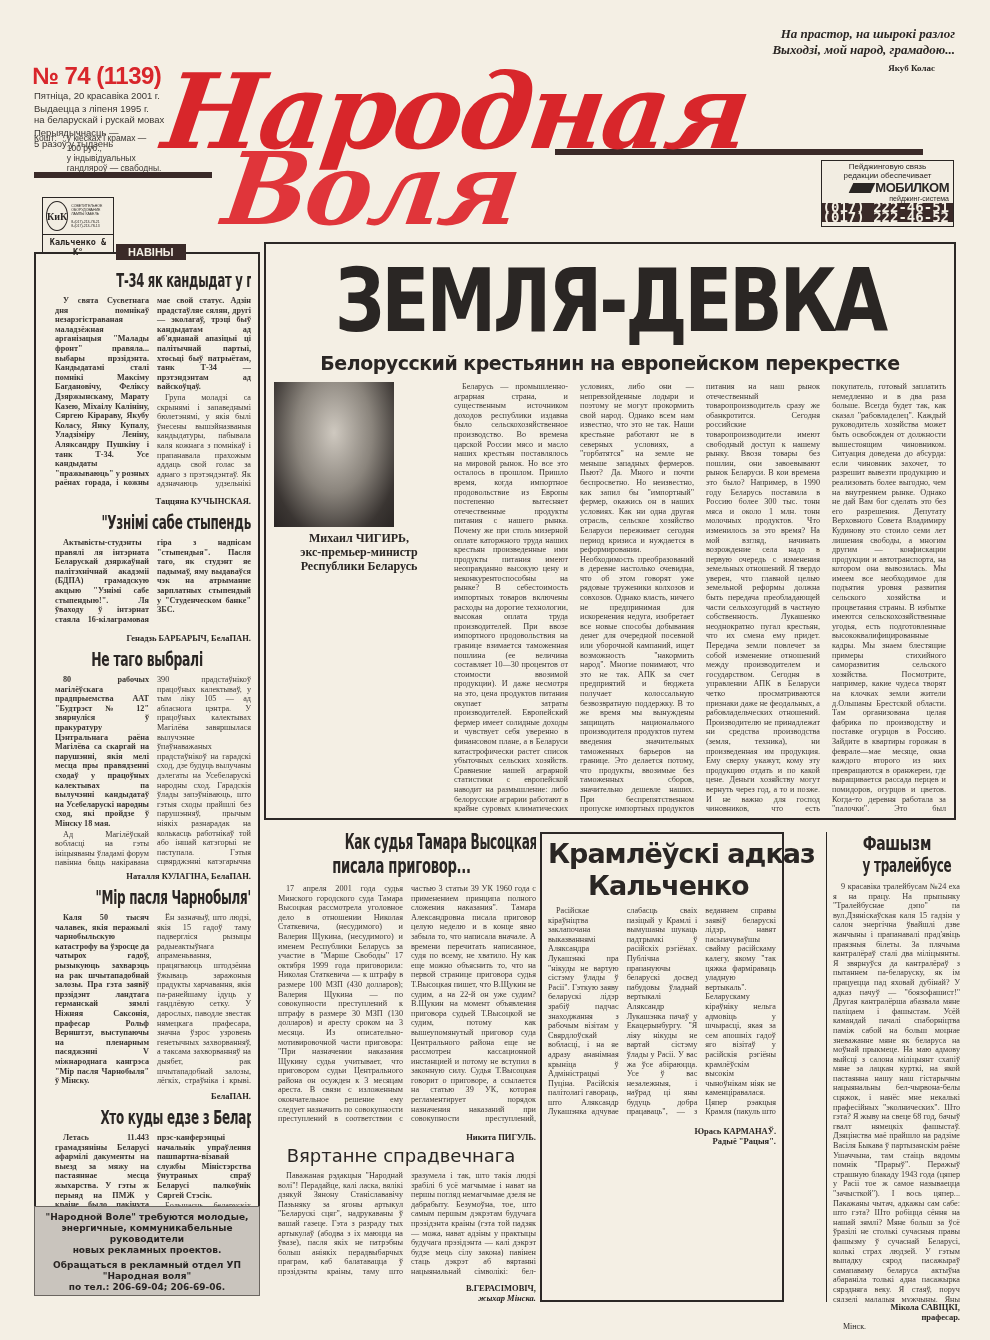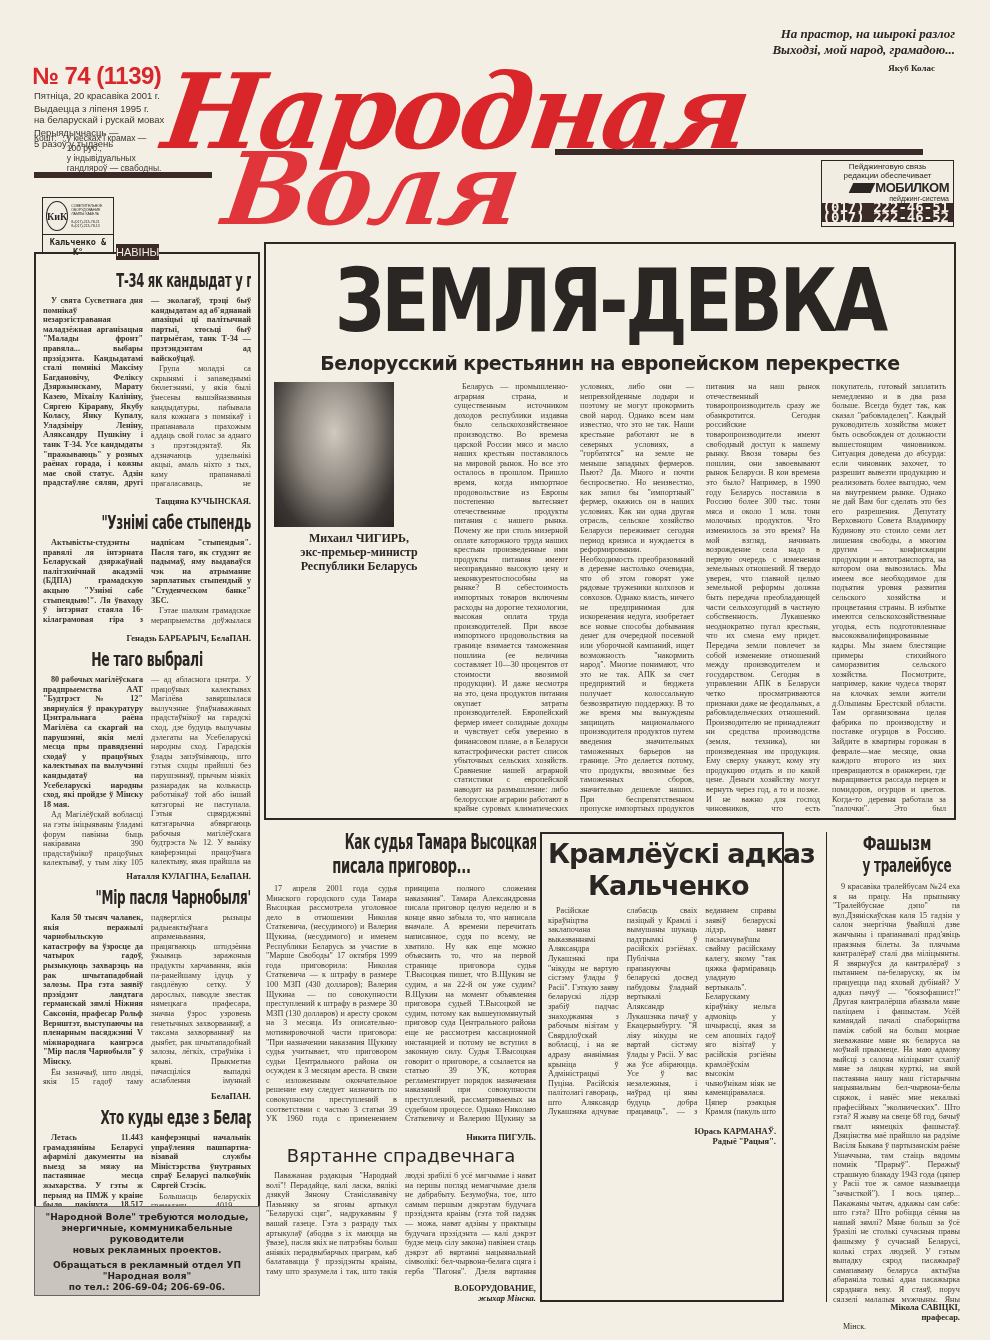--- a/index.html
+++ b/index.html
@@ -8,21 +8,21 @@
     background: #f4efe4;
     font-family: "Liberation Serif", serif;
     color: #2a2624;
     position: relative;
   }
   .abs { position: absolute; }
   .sans { font-family: "Liberation Sans", sans-serif; }
   .body-text { font-size: 8.2px; line-height: 9.6px; text-align: justify; color: #3a3633; }
   .body-text p { text-indent: 8px; margin-bottom: 1px; }
   .byline { font-size: 8.5px; font-weight: bold; text-align: right; color: #2a2624; }
-  .cols2 { column-count: 2; column-gap: 10px; }
+  .cols2 { column-count: 2; column-gap: 10px; margin-left: 12px; }
   .cols3 { column-count: 3; column-gap: 10px; }
   .cols4 { column-count: 4; column-gap: 10px; }
   .box { border: 2px solid #2c2826; }
   .head-condensed {
     font-family: "DejaVu Sans", sans-serif; font-weight: bold;
     color: #2a2624; text-align: center; letter-spacing: -0.5px;
   }
   .squeeze { display: inline-block; transform: scaleX(0.62); transform-origin: center; white-space: nowrap; }
   .photo {
     background: radial-gradient(ellipse at 50% 35%, #cfc9c0 0%, #8a847c 45%, #3a3532 80%, #2a2624 100%);
@@ -89,21 +89,21 @@
     </div>
     <div class="sans" style="font-size:7px;text-align:right;padding-right:4px;line-height:8px;">пейджинг-система</div>
     <div style="background:#3a2a28;color:#f4efe4;font-family:'DejaVu Sans Mono',monospace;font-weight:bold;font-size:14px;text-align:right;padding-right:4px;line-height:9.5px;">
       <div>(017) 222-46-51</div>
       <div>(017) 222-46-52</div>
     </div>
   </div>
 </div>
 
 <div class="abs box" style="left:34px;top:252px;width:226px;height:1030px;padding:4px 7px;">
-  <div class="sans" style="position:absolute;top:-10px;left:80px;background:#3a2a28;color:#f4efe4;font-weight:normal;font-size:11px;padding:2px 0;">НАВІНЫ</div>
+  <div class="sans" style="position:absolute;top:-10px;left:80px;background:#3a2a28;color:#f4efe4;font-weight:bold;font-size:11px;padding:2px 12px;">НАВІНЫ</div>
 
   <div style="margin-top:10px;">
     <div class="head-condensed" style="font-size:20px;line-height:24px;overflow:hidden;">
       <span class="squeeze" style="transform:scaleX(0.58);">Т-34 як кандыдат у прэзідэнты</span>
     </div>
     <div class="body-text cols2" style="margin-top:4px;height:200px;overflow:hidden;column-gap:8px;">
       <p style="font-weight:bold;">У свята Сусветнага дня помнікаў незарэгістраваная маладзёжная арганізацыя "Малады фронт" правяла... выбары прэзідэнта. Кандыдатамі сталі помнікі Максіму Багдановічу, Феліксу Дзяржынскаму, Марату Казею, Міхаілу Калініну, Сяргею Кірараву, Якубу Коласу, Янку Купалу, Уладзіміру Леніну, Аляксандру Пушкіну і танк Т-34. Усе кандыдаты "пражываюць" у розных раёнах горада, і кожны мае свой статус. Адзін прадстаўляе сялян, другі — эколагаў, трэці быў кандыдатам ад аб'яднанай апазіцыі ці палітычнай партыі, хтосьці быў патрыётам, танк Т-34 — прэтэндэнтам ад вайскоўцаў.</p>
       <p>Група моладзі са скрынямі і запаведнымі бюлетэнямі, у якія былі ўнесены вышэйназваныя кандыдатуры, пабывала каля кожнага з помнікаў і прапанавала прахожым аддаць свой голас за аднаго з прэтэндэнтаў. Як адзначаюць удзельнікі акцыі, амаль ніхто з тых, каму прапанавалі прагаласаваць, не адмовіўся. На заканчэнні акцыі маладафронтаўцы з выбарчымі скрынямі сабраліся ў цэнтры горада каля помніка Максіму Багдановічу, дзе адбыўся падлік галасоў. Журналісты выступілі ў якасці незалежных назіральнікаў. У выніку галасавання высветлілася, што ў так званых выбарах узялі ўдзел 95 мінчан, пераважная колькасць з якіх аддалі свой голас за кандыдата ад аб'яднаных дэмакратычных сіл Максіма Багдановіча — 62 чалавекі. На другім месцы апынуўся кандыдат ад беларускага народа Янка Купала — 8 галасоў. Трэцяе — падзялілі паміж сабой Якуб Колас і танк Т-34. Двое аддалі свой голас за Леніна. Па адным набралі Пушкін і Калінін. А вось Кіраў і Дзяржынскі сталі абсалютнымі аўтсайдэрамі. Такім чынам, маладафронтаўцы і журналісты ўпэўніліся, што пры ўмовах правядзення чэсных, празрыстых выбараў патэнцыяльныя выбаршчыкі змогуць аддаць свае галасы за прыстойнага прэзідэнта.</p>
     </div>
     <div class="byline">Таццяна КУЧЫНСКАЯ.</div>
@@ -184,21 +184,21 @@
 <div class="abs" style="left:266px;top:830px;width:270px;height:500px;">
   <div class="head-condensed" style="font-size:22px;line-height:24px;">
     <div style="overflow:hidden;"><span class="squeeze" style="transform:scaleX(0.55);">Как судья Тамара Высоцкая</span></div>
     <div style="overflow:hidden;"><span class="squeeze" style="transform:scaleX(0.6);">писала приговор...</span></div>
   </div>
   <div class="body-text cols2" style="margin-top:6px;height:248px;overflow:hidden;text-indent:8px;column-gap:8px;">17 апреля 2001 года судья Минского городского суда Тамара Высоцкая рассмотрела уголовное дело в отношении Николая Статкевича, (несудимого) и Валерия Щукина, (несудимого) и именем Республики Беларусь за участие в "Марше Свободы" 17 октября 1999 года приговорила: Николая Статкевича — к штрафу в размере 100 МЗП (430 долларов); Валерия Щукина — по совокупности преступлений к штрафу в размере 30 МЗП (130 долларов) и аресту сроком на 3 месяца. Из описательно-мотивировочной части приговора: "При назначении наказания Щукину судья учитывает, что приговором судьи Центрального района он осужден к 3 месяцам ареста. В связи с изложенным окончательное решение ему следует назначить по совокупности преступлений в соответствии с частью 3 статьи 39 УК 1960 года с применением принципа полного сложения наказания". Тамара Александровна писала приговор целую неделю и в конце явно забыла то, что написала вначале. А времени перечитать написанное, судя по всему, не хватило. Ну как еще можно объяснить то, что на первой странице приговора судья Т.Высоцкая пишет, что В.Щукин не судим, а на 22-й он уже судим? В.Щукин на момент объявления приговора судьей Т.Высоцкой не судим, потому как вышеупомянутый приговор суда Центрального района еще не рассмотрен кассационной инстанцией и потому не вступил в законную силу. Судья Т.Высоцкая говорит о приговоре, а ссылается на статью 39 УК, которая регламентирует порядок назначения наказаний при совокупности преступлений, рассматриваемых на судебном процессе. Однако Николаю Статкевичу и Валерию Щукину за участие в "Марше Свободы" инкриминировалось лишь одно преступление по статье 186. А потому ни о какой совокупности преступлений и речи быть не может. А то, что сделала судья Т.Высоцкая (по требованию прокурора Владислава Чирина), регламентируется совершенно иной статьей — 40-й (назначение наказания по нескольким приговорам). Звучит данная статья так: "Если осужденный после вынесения приговора совершил новое преступление, суд к наказанию, назначенному по новому приговору, полностью или частично присоединяет наказание по предыдущему приговору". Увы, таких вот судей назначает на должности правитель нашего государства. Судей, которые, как показывает вынесенный приговор, не умеют читать законы, а пишут в приговоре то, что им, скорее всего, "порекомендовали". Ведь "преступление", за которое судья Высоцкая осудила Николая Статкевича и Валерия Щукина, совершено не после вынесения приговора Центральным судом, а ДО. И намного "до" — почти на полтора года.</div>
   <div class="byline">Никита ПИГУЛЬ.</div>
 
   <div style="font-family:'DejaVu Sans',sans-serif;font-weight:normal;font-size:18px;line-height:22px;text-align:center;margin-top:3px;">Вяртанне спрадвечнага</div>
   <div class="body-text cols2" style="margin-top:4px;height:112px;overflow:hidden;text-indent:8px;column-gap:8px;">Паважаная рэдакцыя "Народнай волі"! Перадайце, калі ласка, вялікі дзякуй Зянону Станіслававічу Пазьняку за ягоны артыкул "Беларускі сцяг", надрукаваны ў вашай газеце. Гэта з разраду тых артыкулаў (абодва з іх маюцца на ўвазе), пасля якіх не патрэбны больш аніякіх перадвыбарчых праграм, каб балатавацца ў прэзідэнты краіны, таму што зразумела і так, што такія людзі зрабілі б усё магчымае і нават на першы погляд немагчымае дзеля не дабрабыту. Безумоўна, тое, што самым першым дэкрэтам будучага прэзідэнта краіны (гэта той падзяк — можа, нават адзіны у практыцы будучага прэзідэнта — калі дэкрэт будзе мець сілу закона) павінен стаць дэкрэт аб вяртанні нацыянальнай сімволікі: бел-чырвона-белага сцяга і герба "Пагоня". Дзеля вяртання спрадвечнага і нацыянальнага не патрэбны аніякія рэферэндумы. Гэта відавочна.</div>
-  <div class="byline">В.ОБОРУДОВАНИЕ,</div>
+  <div class="byline">В.ГЕРАСІМОВІЧ,</div>
   <div class="byline" style="font-style:italic;">жыхар Мінска.</div>
 </div>
 
 <div class="abs box" style="left:540px;top:832px;width:244px;height:470px;padding:4px 6px;">
   <div style="font-family:'DejaVu Sans',sans-serif;font-weight:bold;font-size:27px;line-height:32px;text-align:center;letter-spacing:-1px;white-space:nowrap;">Крамлёўскі адказ</div>
   <div style="font-family:'DejaVu Sans',sans-serif;font-weight:bold;font-size:27px;line-height:32px;text-align:left;padding-left:40px;letter-spacing:-1px;">Кальченко</div>
 
 
   <div class="body-text cols3" style="margin-top:4px;height:220px;overflow:hidden;text-indent:8px;column-gap:8px;">Расійскае кіраўніцтва заклапочана выказваннямі Аляксандра Лукашэнкі пра "нікуды не вартую сістэму ўлады ў Расіі". Гэткую заяву беларускі лідэр зрабіў падчас знаходжання з рабочым візітам у Свярдлоўскай вобласці, і на яе адразу ананімная крыніца ў Адміністрацыі Пуціна. Расійскія палітолагі гавораць, што Аляксандр Лукашэнка адчувае слабасць сваіх пазіцый у Крамлі і вымушаны шукаць падтрымкі ў расійскіх рэгіёнах. Публічна прапануючы беларускі досвед пабудовы ўладнай вертыкалі Аляксандр Лукашэнка пачаў у Екацерынбургу. "Я ліяу нікуды не вартай сістэму ўлады у Расіі. У вас жа ўсе абіраюцца. Усе ў вас незалежныя, і наўрад ці яны будуць добра працаваць", — з веданнем справы заявіў беларускі лідэр, навят пасьпачуваўшы свайму расійскаму калегу, якому "так цяжка фарміраваць уладную вертыкаль". Беларускаму кіраўніку нельга адмовіць у шчырасці, якая за сем апошніх гадоў яго візітаў у расійскія рэгіёны крамлёўскім высокім чыноўнікам ніяк не каменціравалася. Цяпер рэакцыя Крамля (пакуль што ананімная) з'явілася ўжо на наступны дзень пасля вяртання Лукашэнкі ў Мінск. Як заявіла ў сераду ў інтэрв'ю "Інтэрфаксу" крыніца, блізкая да кіраўніцтва Расійскай Федэрацыі, "расійскія ўлады ніколі не дазвалялі сабе — ні раней, ні цяпер — гэткага катэгорычнага выказвання ў дачыненні да Беларусі, хаця расійскаму кіраўніцтву таксама шмат што не падабаецца ў арганізацыі ўлады ў Беларусі". У Маскве спадзяюцца, што такое больш не паўторыцца. Ананімнае крамлёўская крыніца выказала здзіўленне з нагоды таго, што "гэтае выказванне было зроблена падчас знаходжання Лукашэнкі ў Расіі". Кіраўнік аддзелу інфармацыі МЗС Расіі Уладзімір Ашуркоў заявіў "Рацыі", што афіцыйнай рэакцыі на закіды Лукашэнкі не рыхтуецца: "Пакуль ніякай рэакцыі няма. МЗС можа выступаць з нейкімі заявамі толькі пасля адпаведных даручэнняў кіраўніцтва расійскай дзяржавы". Такім чынам, пакуль што Крэмль рэагуе на закіды Лукашэнкі даволі стрымана. Аднак сам факт з'яўлення рэакцыі ілюструе новы стыль стасункаў у саюзнай дзяржаве. "Зусім не факт, што на маючых адбыцца прэзідэнцкіх выбарах Пуцін падтрымае Лукашэнку", — лічыць кіраўнік расійскага цэнтру стратэгічных даследаванняў Андрэй Піянткоўскі. А.П.: — Все началось с приходом Путина. У Лукашенко с Путиным отношения не сложились. Лукашенко довольно искусно использовал комплексы российской политической элиты. За риторику о славянском братстве он получал довольно ощутимую материальную помощь. Людям "путинского склада" с "горячим сердцем и холодной головой" такие комплексы не присущи. Они смотрят на все это довольно инструментально и прагматично. И весь этот политический бартер, который устроил Лукашенко, им надоел. И теперь Москва задумывается над тем, чтобы поддержать на выборах более вменяемого кандидата. И Лукашенко это очень хорошо чувствует. И оставляет для себя возможность сыграть на патриотической антироссийской карте, если, конечно, выяснится, что Москва будет поддерживать другую кандидатуру. На думку сп.Піянткоўскага, адчуваючы слабасць сваіх пазіцый у Крамлі, Аляксандр Лукашэнка рэанімаваў практыку ціску на расійскае кіраўніцтва праз расійскія рэгіёны. Менавіта з гэтым звязаны візіт у Свярдлоўскую вобласць. А.П.: — Он довольно успешно использовал эту тактику в период слабеющего и дряхлеющего Ельцина. Теперь же он просто пытается в другой неадекватной ситуации. Пытается воспользоваться избитым приемом. Это не принесет ему ожидаемого результата. Его очень быстро поставят на место. И заявления Кремля — это только первый шаг.</div>
   <div class="byline">Юрась КАРМАНАЎ.</div>

